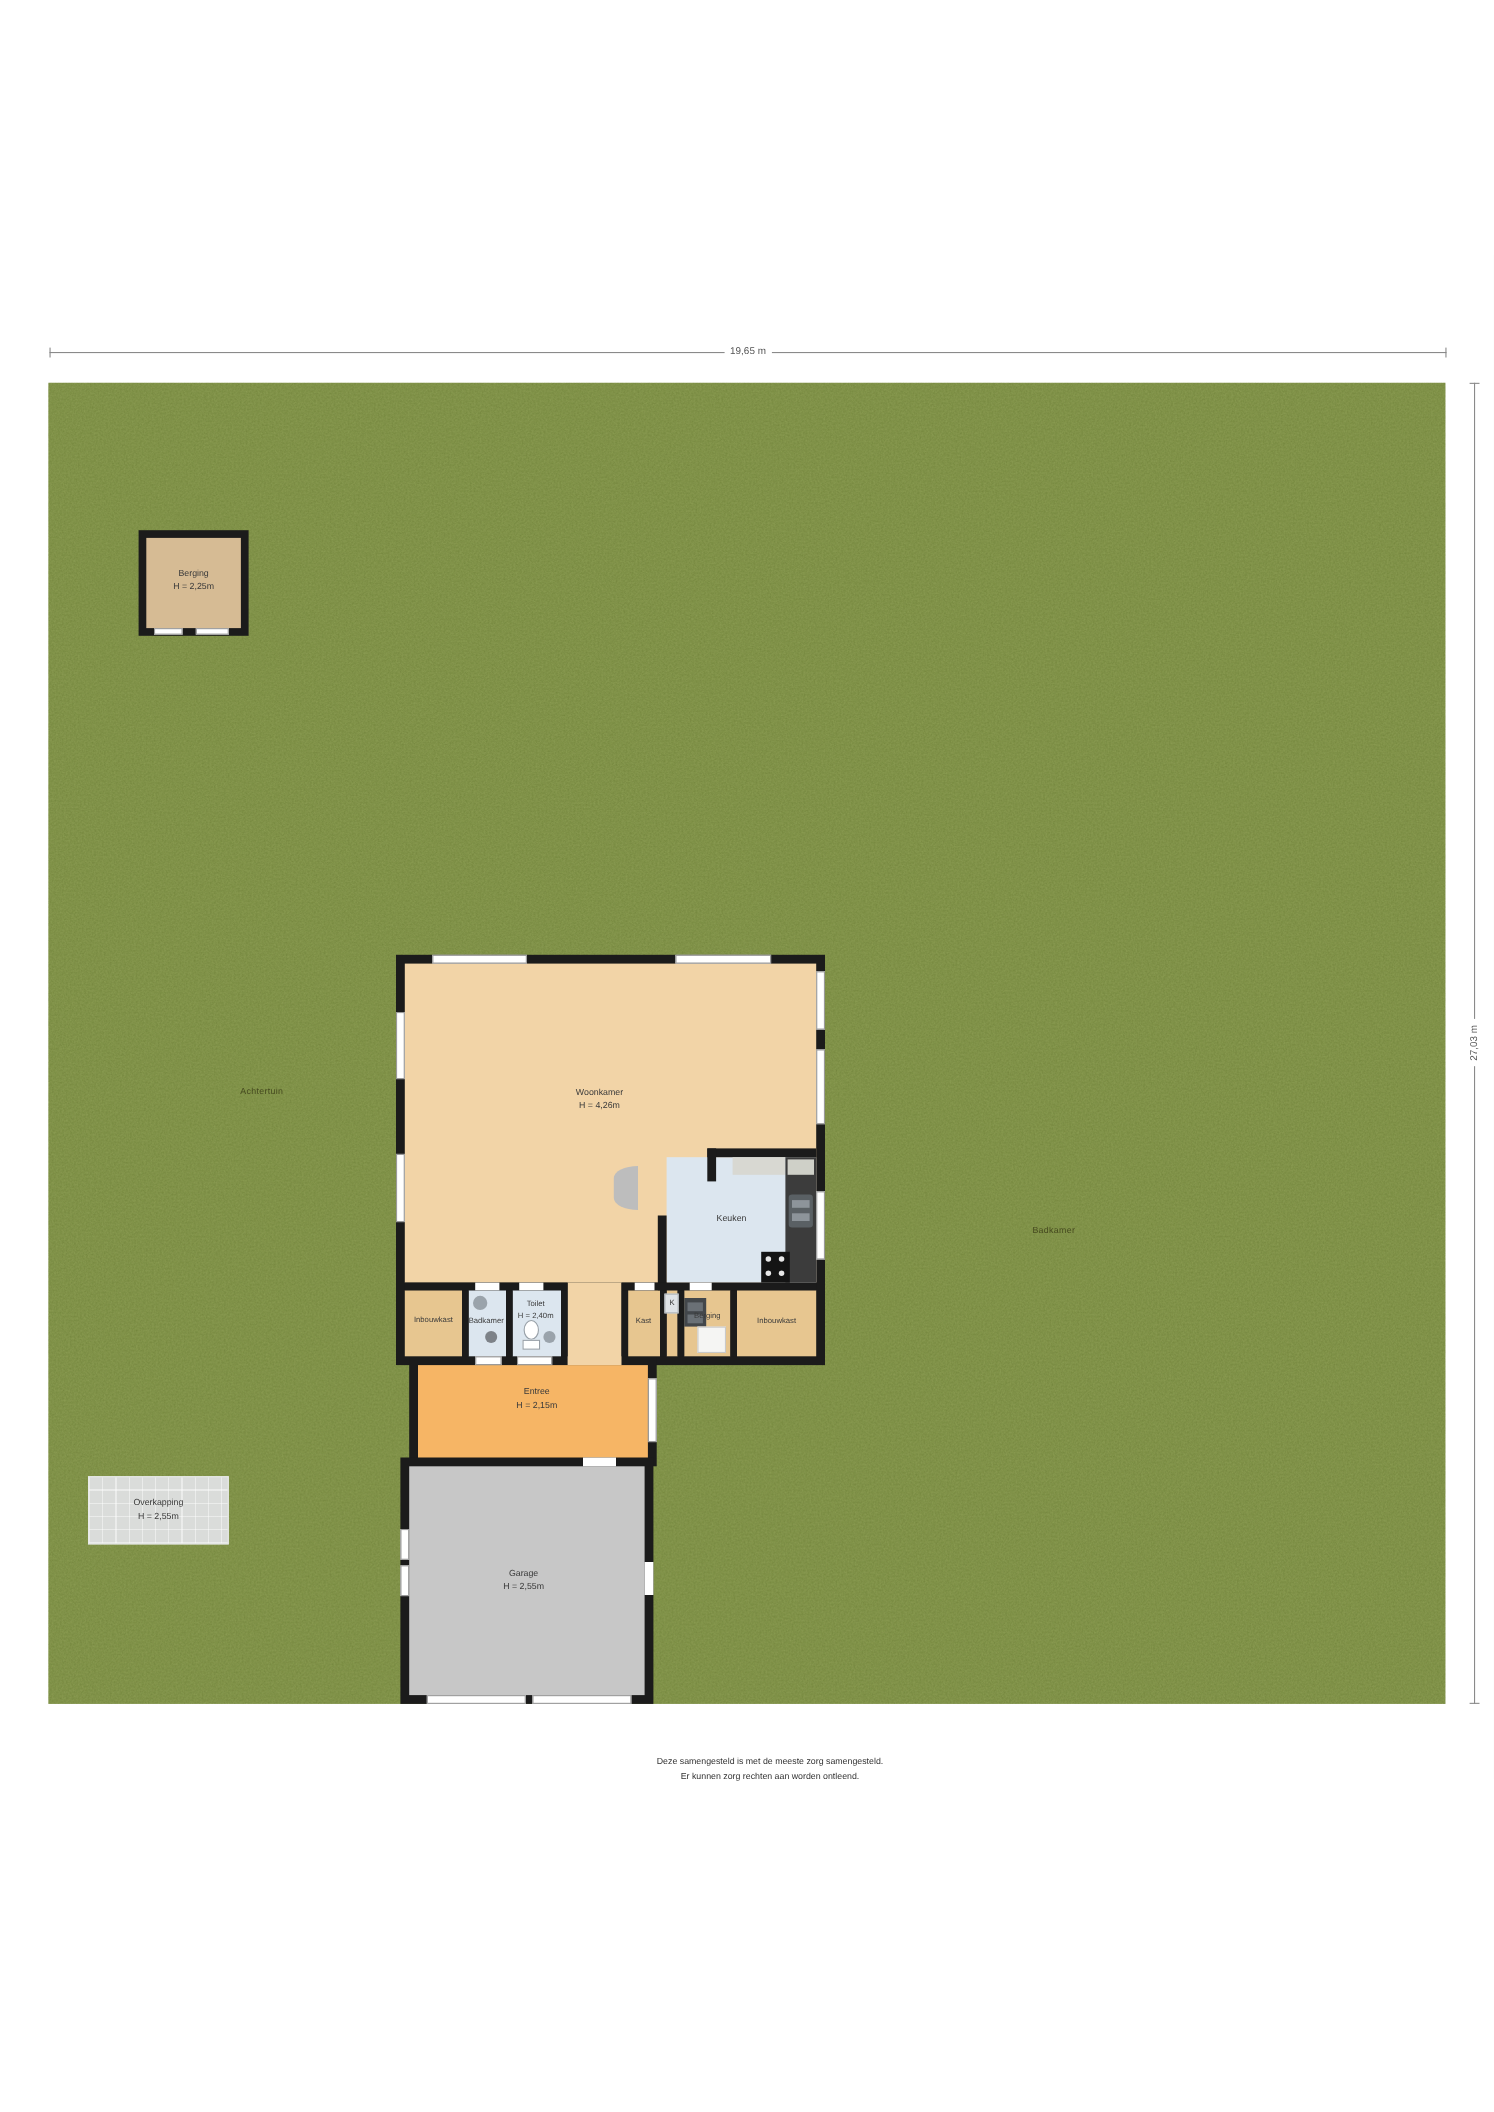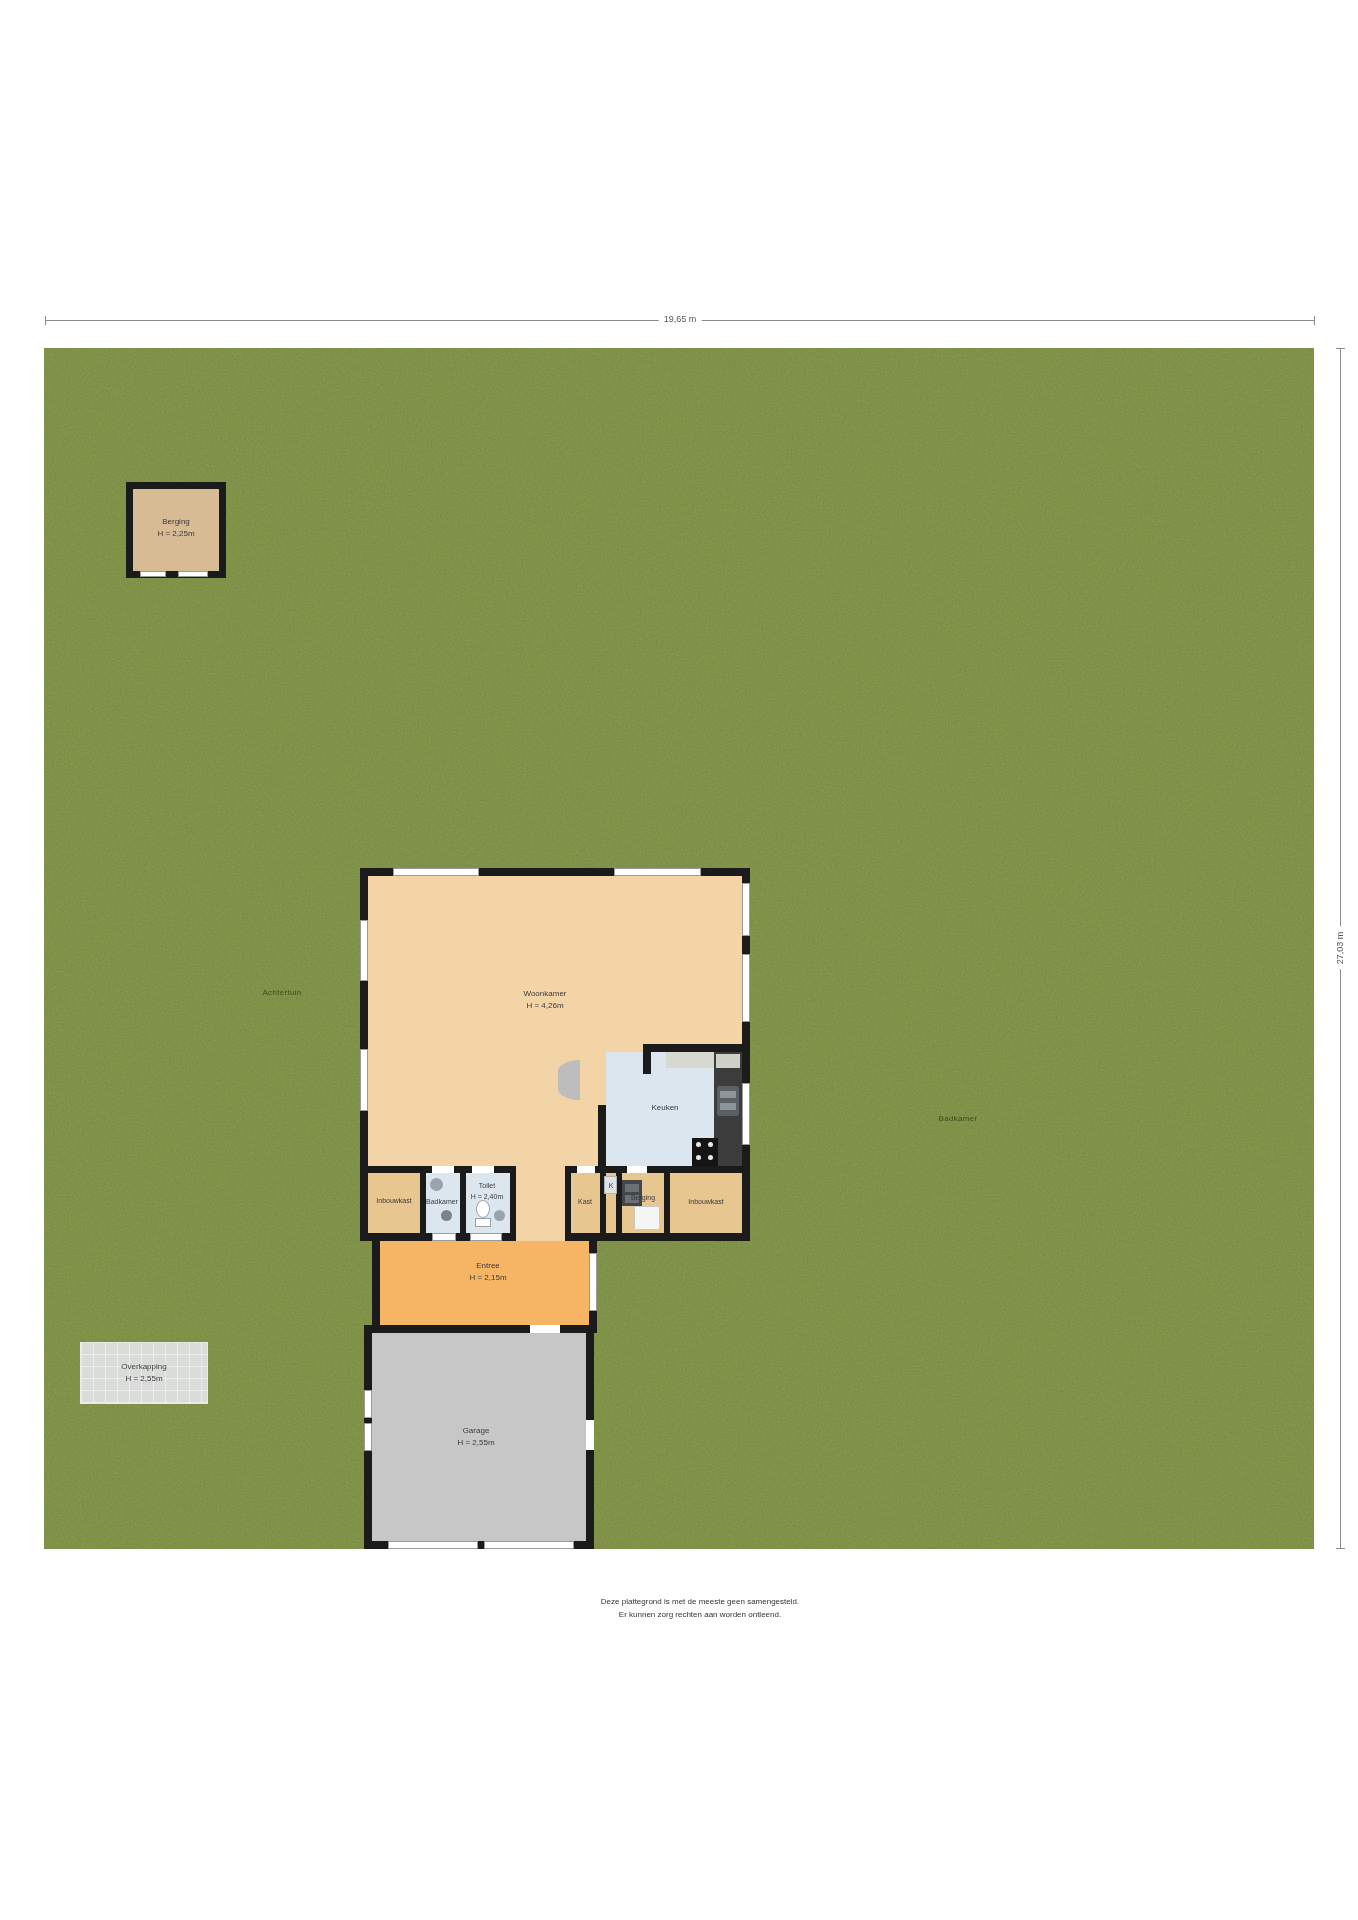--- a/index.html
+++ b/index.html
@@ -54,21 +54,21 @@
         </filter>
         <filter id="gnLight" x="0" y="0" width="100%" height="100%">
           <feTurbulence type="fractalNoise" baseFrequency="0.55" numOctaves="2" seed="7" stitchTiles="stitch"></feTurbulence>
           <feColorMatrix type="matrix" values="0 0 0 0 0.72  0 0 0 0 0.78  0 0 0 0 0.35  0 0 0 0.18 0"></feColorMatrix>
         </filter>
       </defs>
       <rect width="1270" height="1201" filter="url(#gnDark)"></rect>
       <rect width="1270" height="1201" filter="url(#gnLight)"></rect>
     </svg>
   </div>
-  <div class="garden-label" style="left:238px;top:992px;margin-left:44px;">Achtertuin</div>
+  <div class="garden-label" style="left:238px;top:992px;">Achtertuin</div>
   <div class="garden-label" style="left:958px;top:1118px;">Badkamer</div>
 
   <div class="abs wall" style="left:126px;top:482px;width:100px;height:96px;z-index:20;"></div>
   <div class="abs floor-shed" style="left:133px;top:489px;width:86px;height:82px;z-index:21;"></div>
   <div class="abs window" style="left:140px;top:571px;width:26px;height:6px;z-index:22;"></div>
   <div class="abs window" style="left:178px;top:571px;width:30px;height:6px;z-index:22;"></div>
   <div class="room-label" style="left:176px;top:528px;">
     <span style="display:block;">Berging</span>
     <span style="display:block;">H = 2,25m</span>
   </div>
@@ -184,17 +184,17 @@
   <div class="room-label" style="left:488px;top:1272px;">
     <span style="display:block;">Entree</span>
     <span style="display:block;">H = 2,15m</span>
   </div>
   <div class="room-label" style="left:476px;top:1437px;">
     <span style="display:block;">Garage</span>
     <span style="display:block;">H = 2,55m</span>
   </div>
 
   <div class="disclaimer">
-    <span style="display:block;">Deze plattegrond is met de meeste geen samengesteld.</span>
+    <span style="display:block;">Deze samengesteld is met de meeste zorg samengesteld.</span>
     <span style="display:block;">Er kunnen zorg rechten aan worden ontleend.</span>
   </div>
 
 </div>
 
 </body></html>

